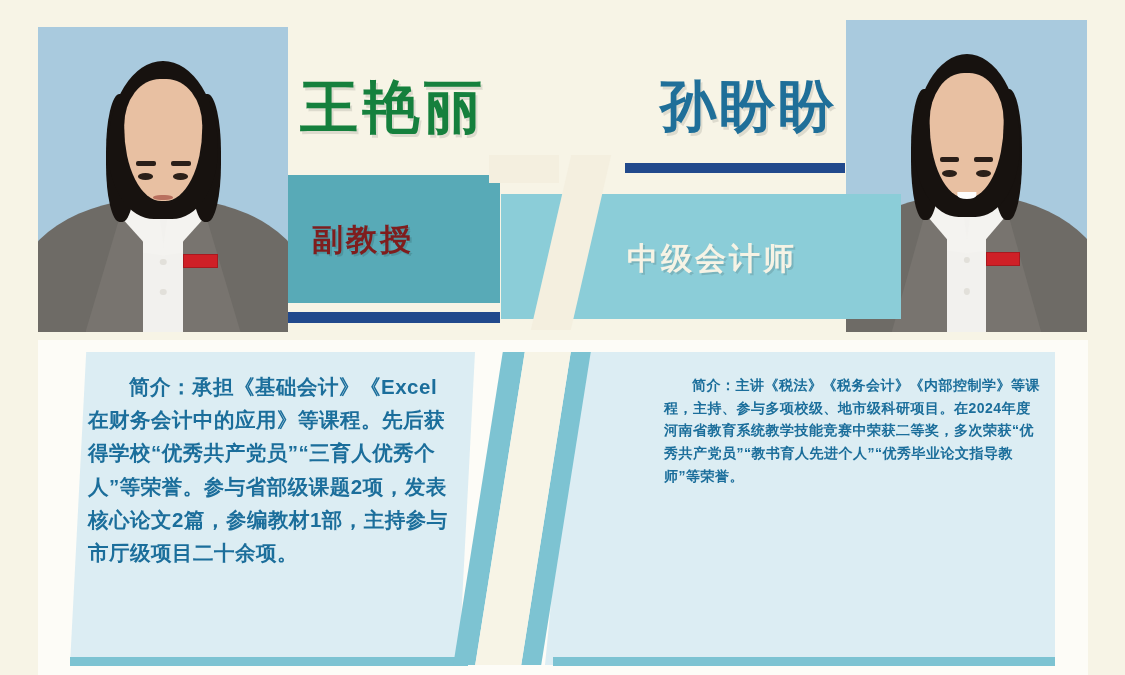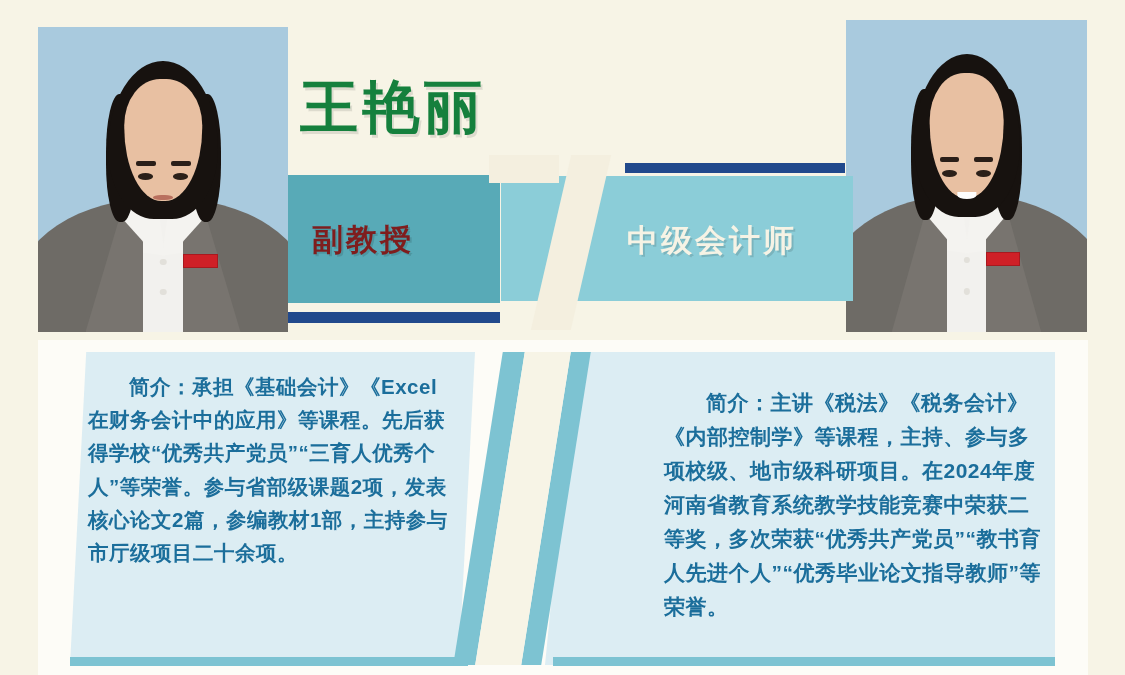--- a/index.html
+++ b/index.html
@@ -124,21 +124,21 @@
     position:absolute; left:660px; top:78px;
     font-size:56px; font-weight:bold; letter-spacing:3px;
     color:#1f6f99; line-height:1;
     text-shadow:2px 3px 0 rgba(0,0,0,.10);
   }
   .navy-right {
     position:absolute; left:625px; top:163px; width:220px; height:10px;
     background:#21498c;
   }
   .panel-right-title {
-    position:absolute; left:501px; top:176px; width:352px; height:125px;
+    position:absolute; left:501px; top:194px; width:400px; height:125px;
     background:#8bcdd8;
   }
   .panel-right-title .lbl {
     position:absolute; left:126px; top:44px;
     font-size:31px; font-weight:bold; letter-spacing:3px;
     color:#f6f3e5; text-shadow:2px 2px 0 rgba(0,0,0,.12);
   }
   .slash-top {
     position:absolute; left:551px; top:155px; width:40px; height:175px;
     background:#f4efdf;
@@ -170,21 +170,21 @@
   .bio-bar-right { left:553px; width:502px; }
 
   .bio-text {
     position:absolute;
     color:#1b6e9b;
     font-weight:bold;
     line-height:1.62;
     letter-spacing:.5px;
   }
   .bio-text-left  { left:88px; top:370px; width:370px; font-size:20.5px; text-indent:2em; }
-  .bio-text-right { left:664px; top:386px; width:378px; font-size:21px; text-indent:2em; }
+  .bio-text-right { left:664px; top:374px; width:378px; font-size:14px; text-indent:2em; }
 
   .slash-bottom-a {
     position:absolute; left:500px; top:352px; width:46px; height:313px;
     background:#f7f4e6; transform:skewX(-9deg); z-index:4;
   }
   .slash-bottom-b {
     position:absolute; left:478px; top:352px; width:22px; height:313px;
     background:#7dc3d2; transform:skewX(-9deg); z-index:3;
   }
   .slash-bottom-c {
@@ -249,20 +249,21 @@
     <div class="ph-btn" style="bottom:22%"></div>
     <div class="ph-btn" style="bottom:12%"></div>
   </div>
 
   <div class="name-left">王艳丽</div>
   <div class="panel-left-title">
     <div class="lbl">副教授</div>
   </div>
   <div class="navy-left"></div>
 
+  <div class="name-right">孙盼盼</div>
   <div class="navy-right"></div>
   <div class="panel-right-title">
     <div class="lbl">中级会计师</div>
   </div>
   <div class="slash-top"></div>
   <div class="slash-top-corner"></div>
 
   <div class="bio bio-left"></div>
   <div class="bio bio-right"></div>
 

